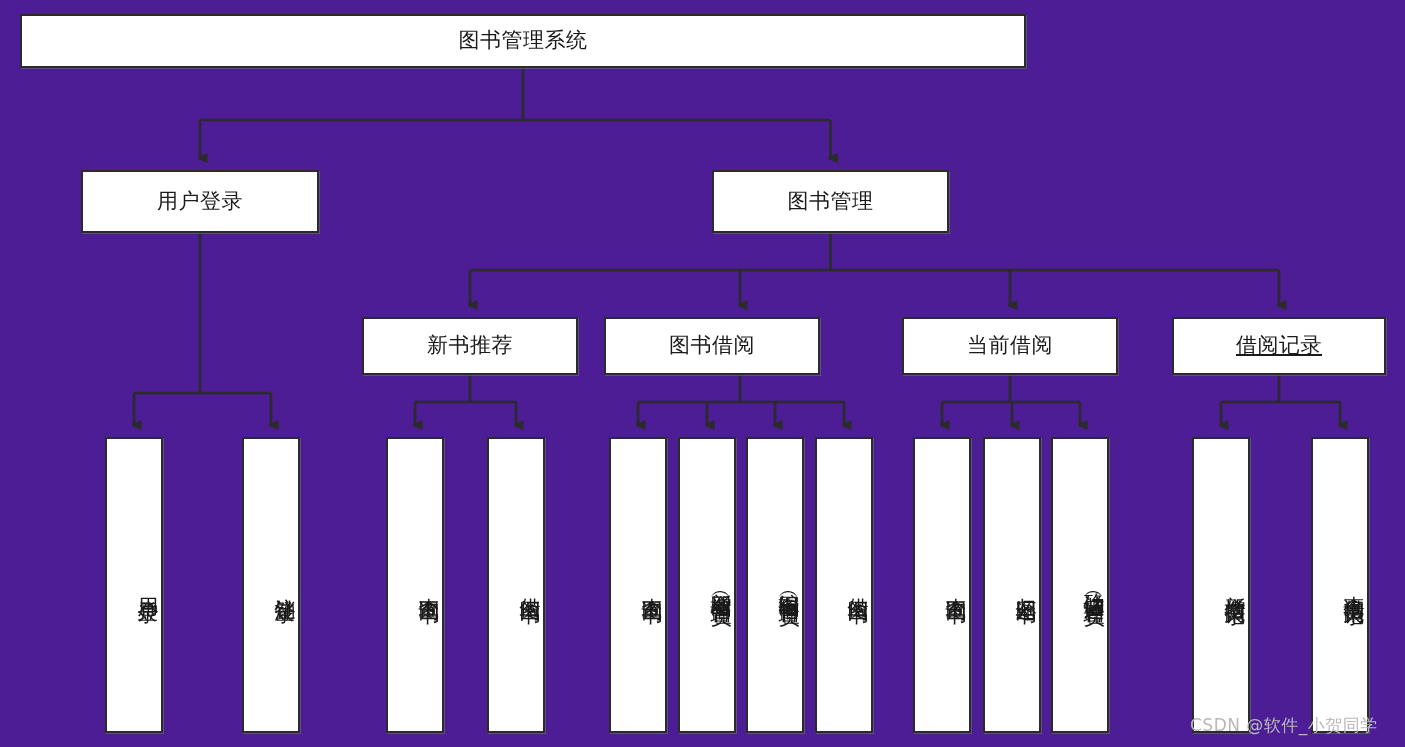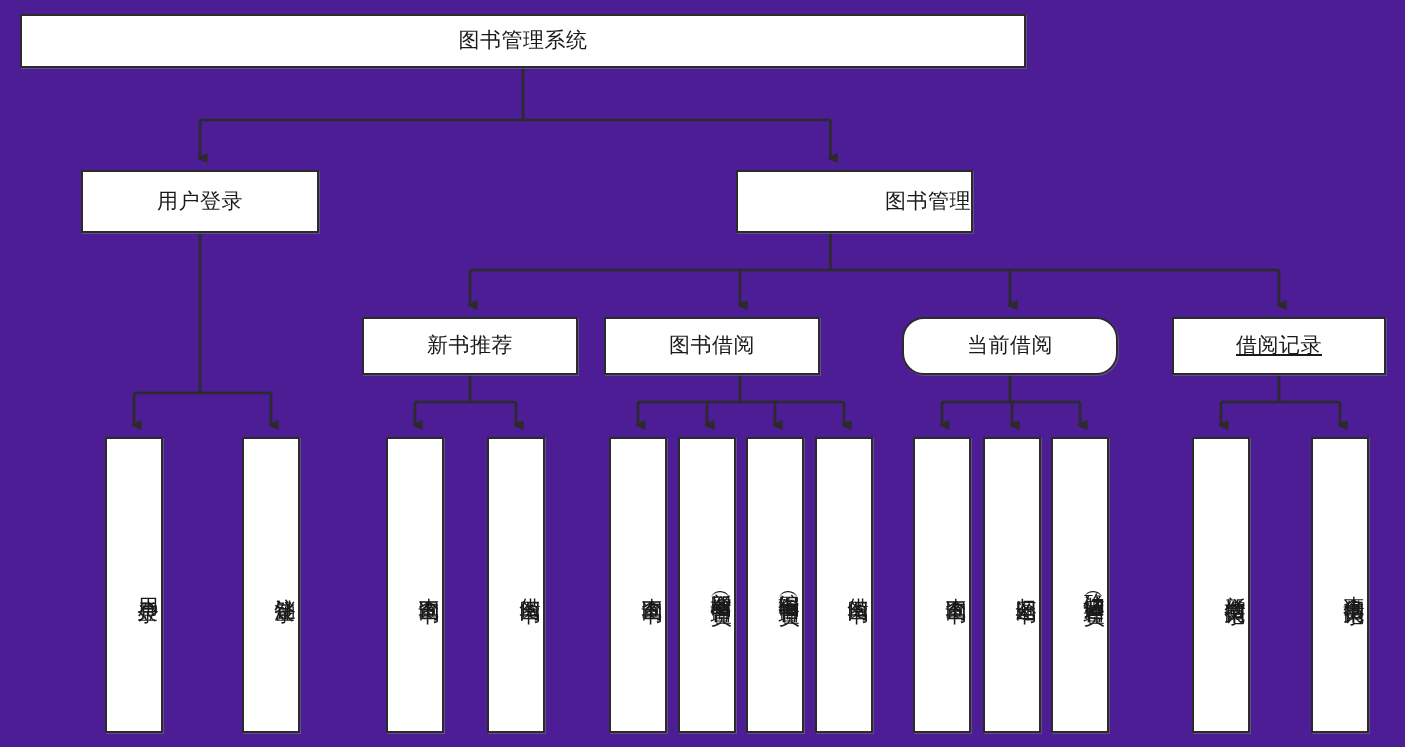--- a/index.html
+++ b/index.html
@@ -112,30 +112,30 @@
       </g>
   </svg>
 
   <div id="node-layer">
       <div class="node horizontal" style="left: 20px; top: 14px; width: 1006px; height: 54px;">
         <span>图书管理系统</span>
       </div>
       <div class="node horizontal" style="left: 81px; top: 170px; width: 238px; height: 63px;">
         <span>用户登录</span>
       </div>
-      <div class="node horizontal" style="left: 736px; top: 170px; width: 237px; height: 63px; justify-content: flex-end;">
+      <div class="node horizontal" style="left: 712px; top: 170px; width: 237px; height: 63px;">
         <span>图书管理</span>
       </div>
       <div class="node horizontal" style="left: 362px; top: 317px; width: 216px; height: 58px;">
         <span>新书推荐</span>
       </div>
       <div class="node horizontal" style="left: 604px; top: 317px; width: 216px; height: 58px;">
         <span>图书借阅</span>
       </div>
-      <div class="node horizontal" style="left: 902px; top: 317px; width: 216px; height: 58px; border-radius: 22px;">
+      <div class="node horizontal" style="left: 902px; top: 317px; width: 216px; height: 58px;">
         <span>当前借阅</span>
       </div>
       <div class="node horizontal" style="left: 1172px; top: 317px; width: 214px; height: 58px; text-decoration: underline;">
         <span>借阅记录</span>
       </div>
       <div class="node vertical" style="left: 105px; top: 437px; width: 58px; height: 296px;">
         <span class="vtext">用户登录</span>
       </div>
       <div class="node vertical" style="left: 242px; top: 437px; width: 58px; height: 296px;">
         <span class="vtext">注销登录</span>
@@ -168,14 +168,15 @@
         <span class="vtext">确认归还（管理员）</span>
       </div>
       <div class="node vertical" style="left: 1192px; top: 437px; width: 58px; height: 296px;">
         <span class="vtext">新增借阅记录</span>
       </div>
       <div class="node vertical" style="left: 1311px; top: 437px; width: 58px; height: 296px;">
         <span class="vtext">查询借阅记录</span>
       </div>
     </div>
 
+  <div class="watermark" style="left:1190px; top:714px;">CSDN @软件_小贺同学</div>
 
 </div>
 
 </body></html>

